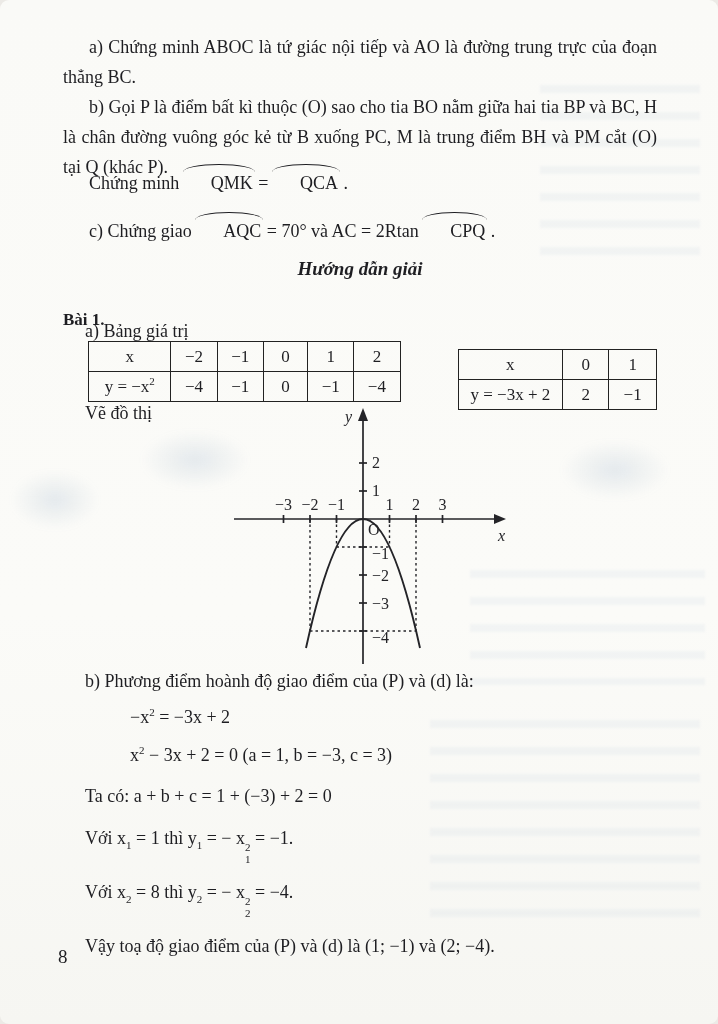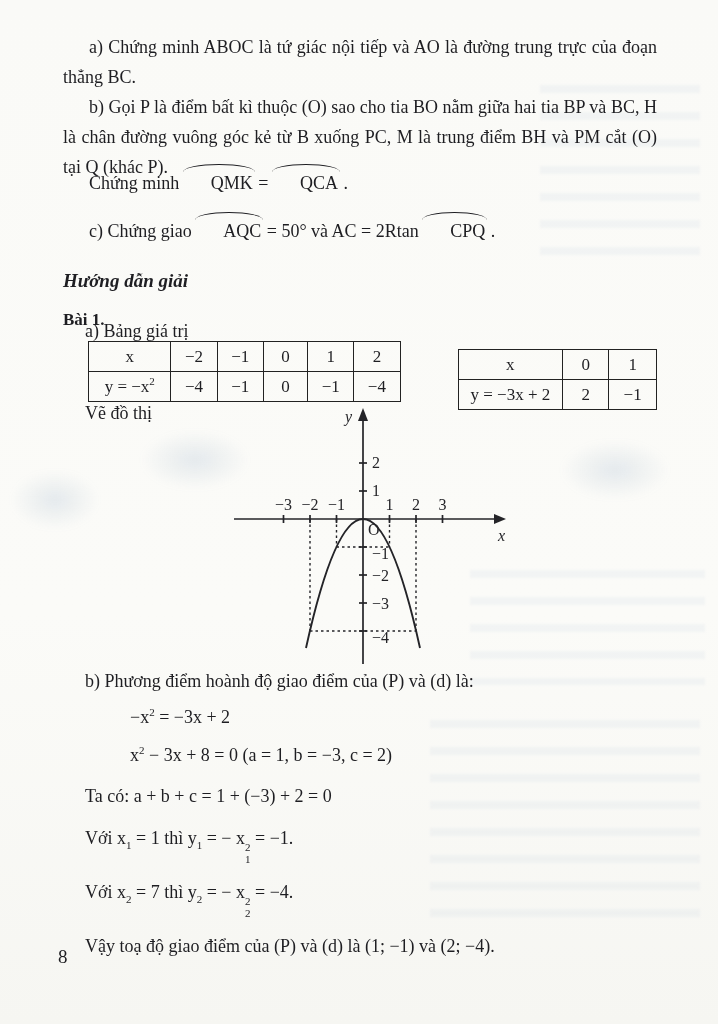--- a/index.html
+++ b/index.html
@@ -5,20 +5,21 @@
   html,body { margin:0; padding:0; }
   body {
     width:718px; height:1024px;
     background:#eceae6;
     font-family:"Liberation Serif","DejaVu Serif",serif;
   }
   .page {
     position:relative; width:718px; height:1024px; overflow:hidden;
     background:linear-gradient(180deg,#fafaf7 0%, #fbfbf8 60%, #f6f6f2 100%);
     color:#1e1e22;
+    border-radius:9px;
   }
   
   .abs { position:absolute; left:63px; width:594px; }
   p { margin:0; font-size:18px; line-height:30px; }
   .just { text-align:justify; text-indent:26px; }
   .ind { text-indent:26px; }
   .bold { font-weight:bold; }
   sup { font-size:11px; line-height:0; }
   sub { font-size:11px; line-height:0; }
   
@@ -30,21 +31,21 @@
   }
   
   .ss { display:inline-flex; flex-direction:column; align-items:flex-start;
         font-size:11px; line-height:1.05; vertical-align:-7px; }
   
   .frac { display:inline-flex; flex-direction:column; align-items:center;
           vertical-align:-12px; line-height:1.1; font-size:15px; margin:0 3px; }
   .frac .num { border-bottom:1.5px solid #1e1e22; padding:0 5px 1px; }
   .frac .den { padding-top:1px; }
   
-  .heading { font-weight:bold; font-style:italic; font-size:19px;margin-top:12px; }
+  .heading { text-align:center; font-weight:bold; font-style:italic; font-size:19px; }
   
   .tables-row { display:flex; align-items:flex-start; }
   table { border-collapse:collapse; font-size:17px; }
   td { border:1.6px solid #222; text-align:center; height:29px; padding:0 4px; }
   .t1 { margin-left:25px; }
   .t1 td.lab { width:86px; }
   .t1 td.val { width:42px; }
   .t2 { margin-left:57px; margin-top:8px; }
   .t2 td.lab { width:110px; }
   .t2 td.val { width:43px; }
@@ -68,21 +69,21 @@
   <div class="smudge" style="left:430px; top:720px; width:270px; height:200px;"></div>
   <div class="blob" style="left:140px; top:430px; width:110px; height:60px;"></div>
   <div class="blob" style="left:560px; top:440px; width:110px; height:60px;"></div>
   <div class="blob" style="left:10px; top:470px; width:90px; height:60px;"></div>
 
   <p class="abs just" style="top:32px;">a) Chứng minh ABOC là tứ giác nội tiếp và AO là đường trung trực của đoạn thẳng BC.</p>
   <p class="abs just" style="top:92px;">b) Gọi P là điểm bất kì thuộc (O) sao cho tia BO nằm giữa hai tia BP và BC, H là chân đường vuông góc kẻ từ B xuống PC, M là trung điểm BH và PM cắt (O) tại Q (khác P).</p>
 
   <p class="abs ind" style="top:168px;"><span>Chứng minh </span><span class="arc">QMK</span><span> = </span><span class="arc">QCA</span><span> .</span></p>
 
-  <p class="abs ind" style="top:216px;"><span>c) Chứng giao </span><span class="arc">AQC</span><span> = 50° và AC = 2Rtan </span><span class="arc">CPQ</span><span> .</span></p>
+  <p class="abs ind" style="top:216px;"><span>c) Chứng giao </span><span class="arc">AQC</span><span> = 70° và AC = 2Rtan </span><span class="arc">CPQ</span><span> .</span></p>
 
   <p class="abs heading" style="top:254px;">Hướng dẫn giải</p>
   <p class="abs bold" style="top:305px; font-size:17px;">Bài 1.</p>
   <p class="abs" style="top:316px; text-indent:22px;">a) Bảng giá trị</p>
 
   <div class="abs tables-row" style="top:341px;">
     <table class="t1">
       <tbody>
       <tr>
         <td class="lab">x</td>
@@ -173,31 +174,31 @@
         <text x="140" y="241">−4</text>
       </g>
     </svg>
   </div>
 
   <div class="abs" style="top:666px;">
     <p style="text-indent:22px;">b) Phương điểm hoành độ giao điểm của (P) và (d) là:</p>
 
     <p style="margin:6px 0 0 67px;"><span>−x</span><sup>2</sup><span> = −3x + 2</span></p>
 
-    <p style="margin:8px 0 0 67px;"><span>x</span><sup>2</sup><span> − 3x + 8 = 0 (a = 1, b = −3, c = 2)</span></p>
+    <p style="margin:8px 0 0 67px;"><span>x</span><sup>2</sup><span> − 3x + 2 = 0 (a = 1, b = −3, c = 3)</span></p>
 
     <p style="margin:11px 0 0 22px;">Ta có: a + b + c = 1 + (−3) + 2 = 0</p>
 
 
     <p style="margin:12px 0 0 22px;"><span>Với x</span><sub>1</sub><span> = 1 thì y</span><sub>1</sub><span> = − x</span><span class="ss">
           <span>2</span>
           <span>1</span>
         </span><span> = −1.</span></p>
 
-    <p style="margin:12px 0 0 22px;"><span>Với x</span><sub>2</sub><span> = 7 thì y</span><sub>2</sub><span> = − x</span><span class="ss">
+    <p style="margin:12px 0 0 22px;"><span>Với x</span><sub>2</sub><span> = 8 thì y</span><sub>2</sub><span> = − x</span><span class="ss">
           <span>2</span>
           <span>2</span>
         </span><span> = −4.</span></p>
 
     <p style="margin:12px 0 0 22px;">Vậy toạ độ giao điểm của (P) và (d) là (1; −1) và (2; −4).</p>
   </div>
 
   <div class="pagenum">8</div>
 </div>
 

